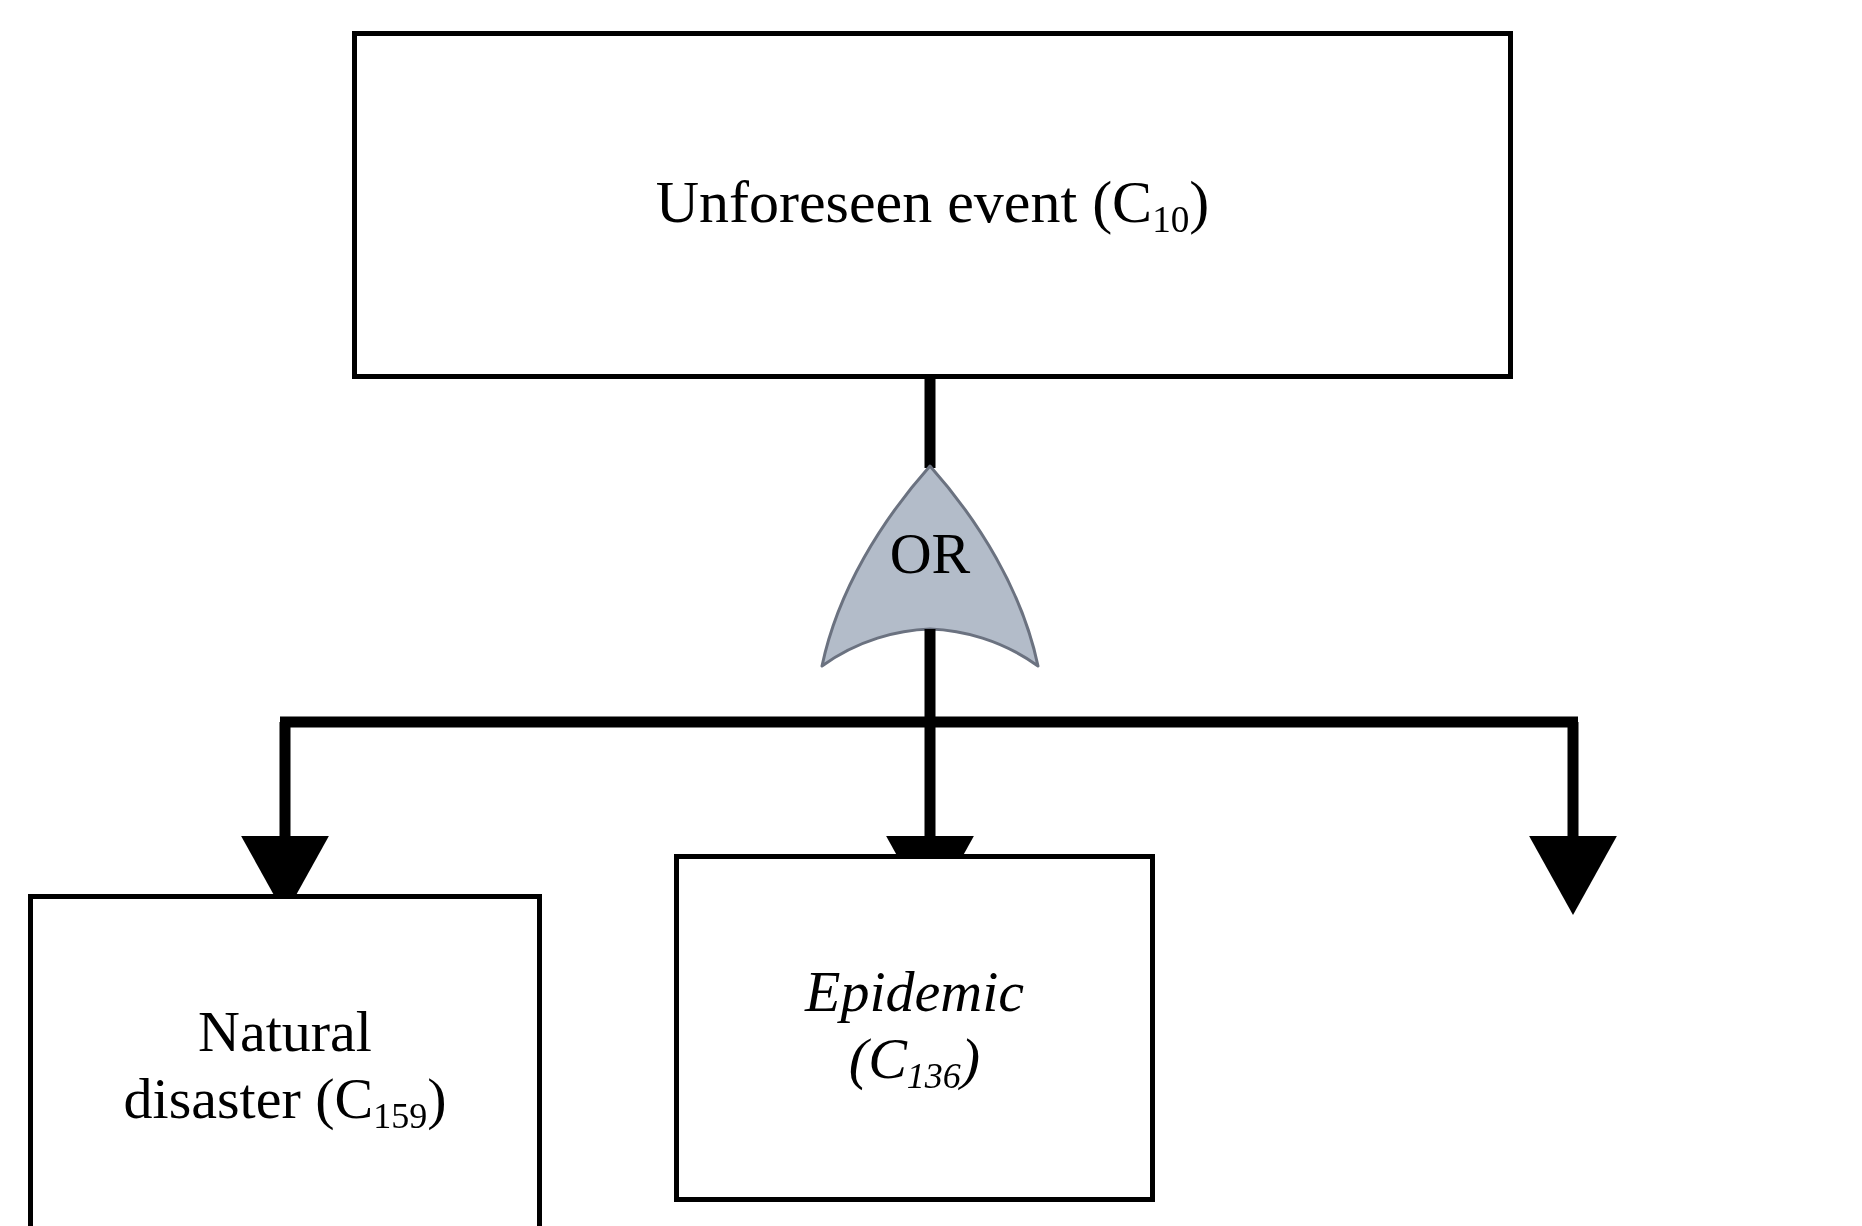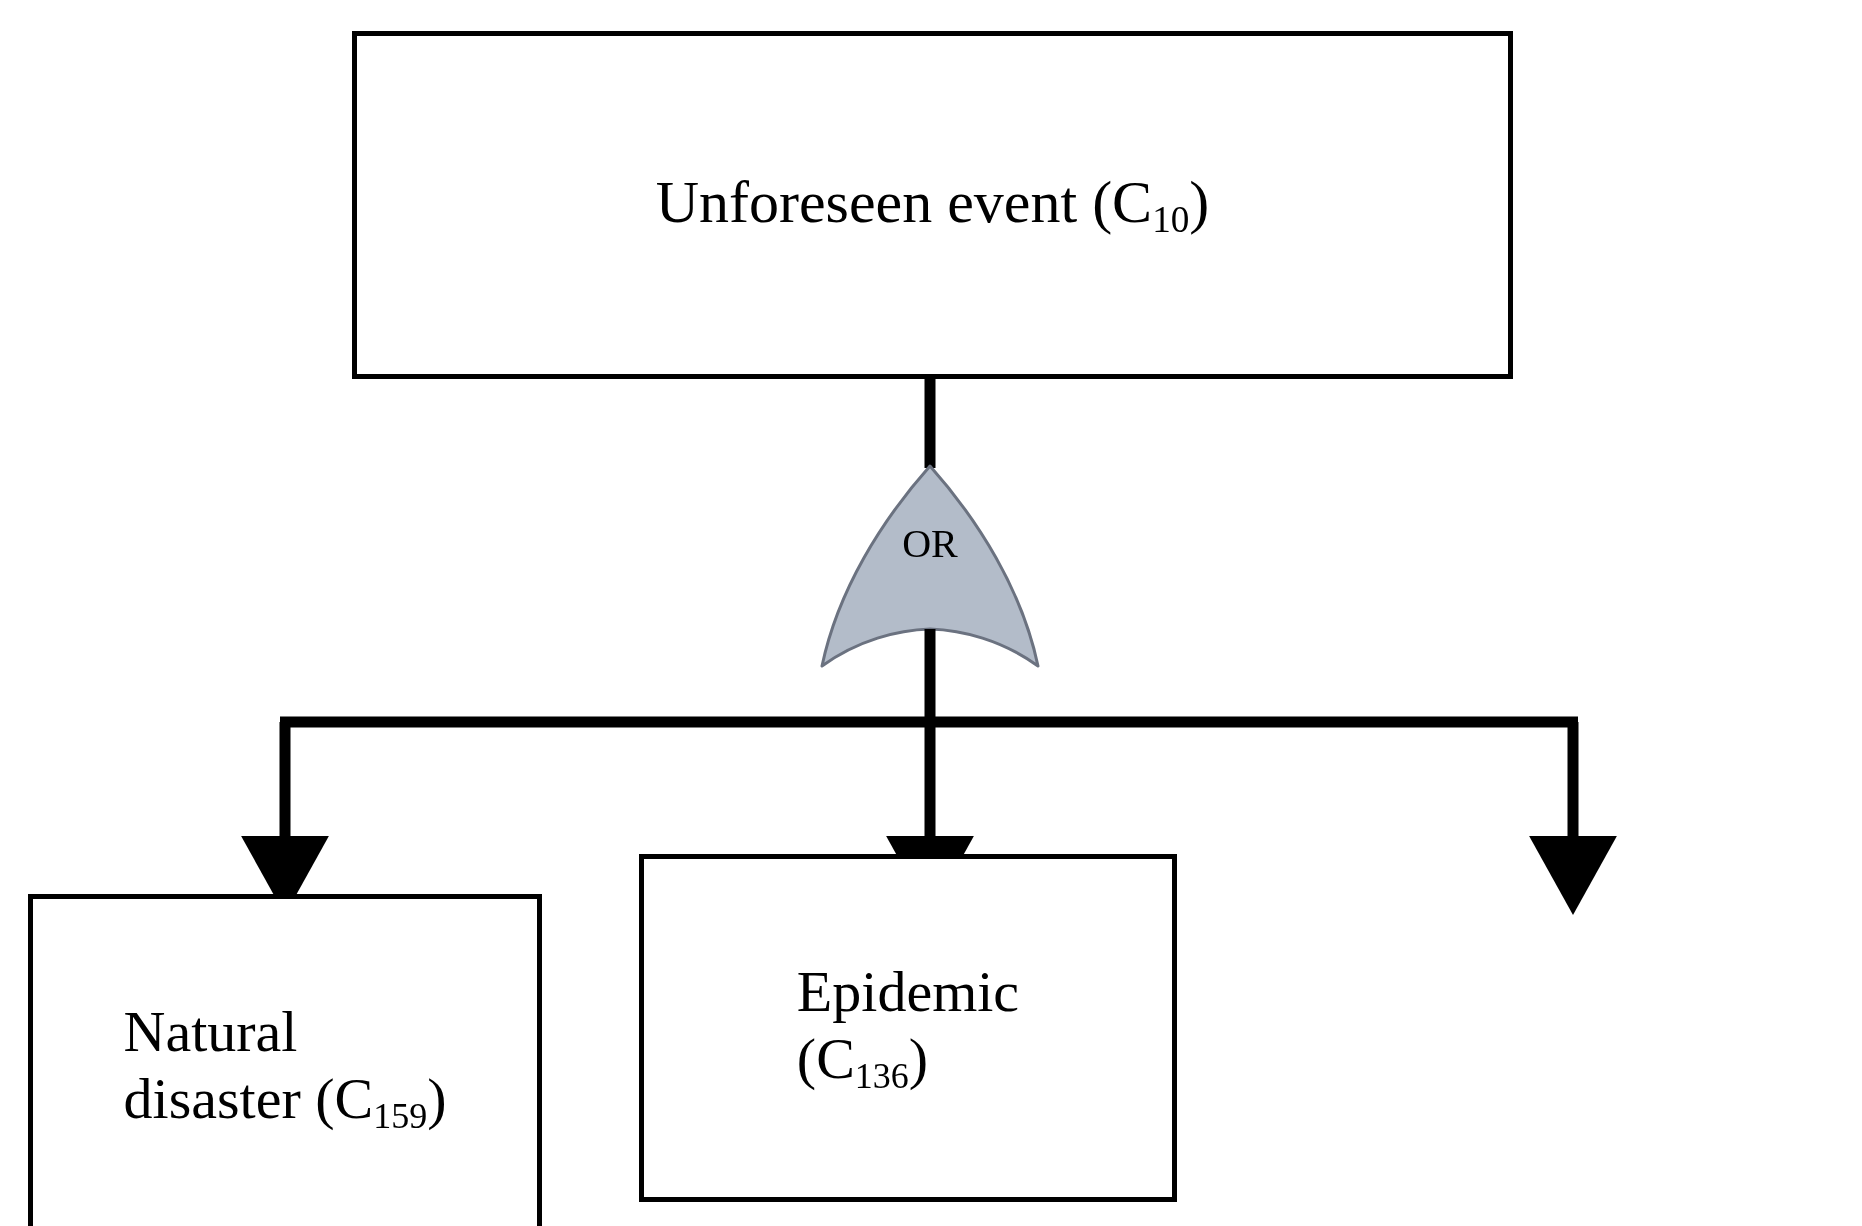--- a/index.html
+++ b/index.html
@@ -23,48 +23,49 @@
     height: 1226px;
   }
   .node-box {
     position: absolute;
     box-sizing: border-box;
     border: 5px solid #000000;
     background: #ffffff;
     display: flex;
     align-items: center;
     justify-content: center;
+    text-align: center;
   }
   .node-label {
     font-family: "Liberation Serif", "DejaVu Serif", serif;
     color: #000000;
     line-height: 1.16;
     white-space: pre-line;
     padding: 0 10px;
   }
   #box-top { left: 352px; top: 31px; width: 1161px; height: 348px; }
   #box-top .node-label { font-size: 60px; }
 
   #box-c101 { left: 28px; top: 894px; width: 514px; height: 348px; }
-  #box-c102 { left: 639px; top: 854px; width: 538px; height: 348px; }
+  #box-c102 { left: 674px; top: 854px; width: 481px; height: 348px; font-style: italic; }
   #box-c103 { left: 1320px; top: 854px; width: 514px; height: 348px; }
   #box-c101 .node-label,
   #box-c102 .node-label,
   #box-c103 .node-label { font-size: 58px; }
 
   .sub { font-size: 0.62em; vertical-align: -0.28em; }
 
   #gate-label {
     position: absolute;
     left: 822px;
     top: 520px;
     width: 216px;
     text-align: center;
     font-family: "Liberation Serif", "DejaVu Serif", serif;
-    font-size: 40px;
+    font-size: 58px;
     color: #000000;
     pointer-events: none;
   }
 </style>
 </head>
 <body>
 
 <div id="canvas">
 
   <svg id="tree-svg" viewBox="0 0 1862 1226">

